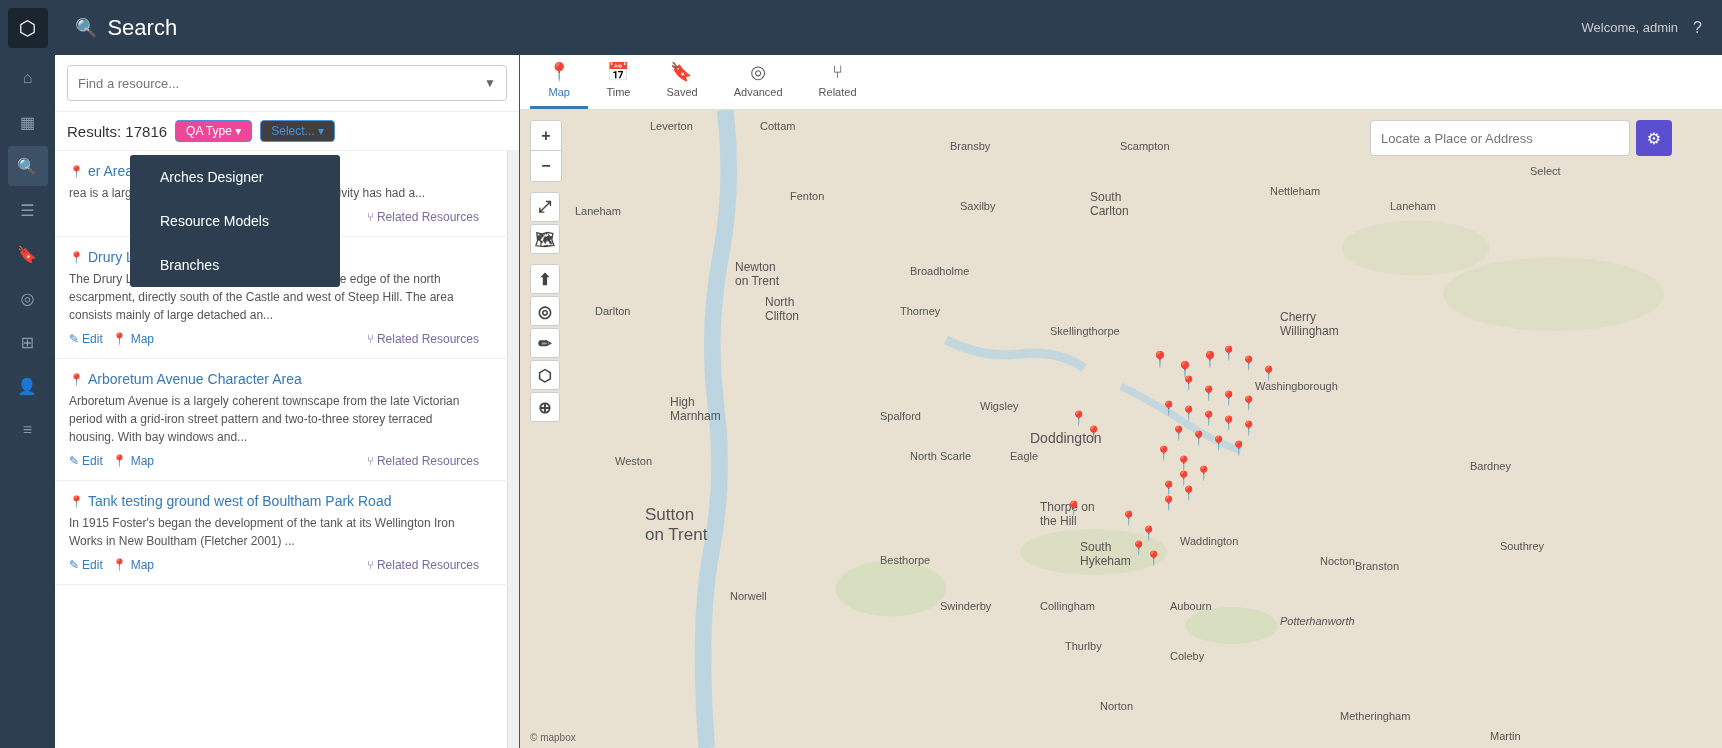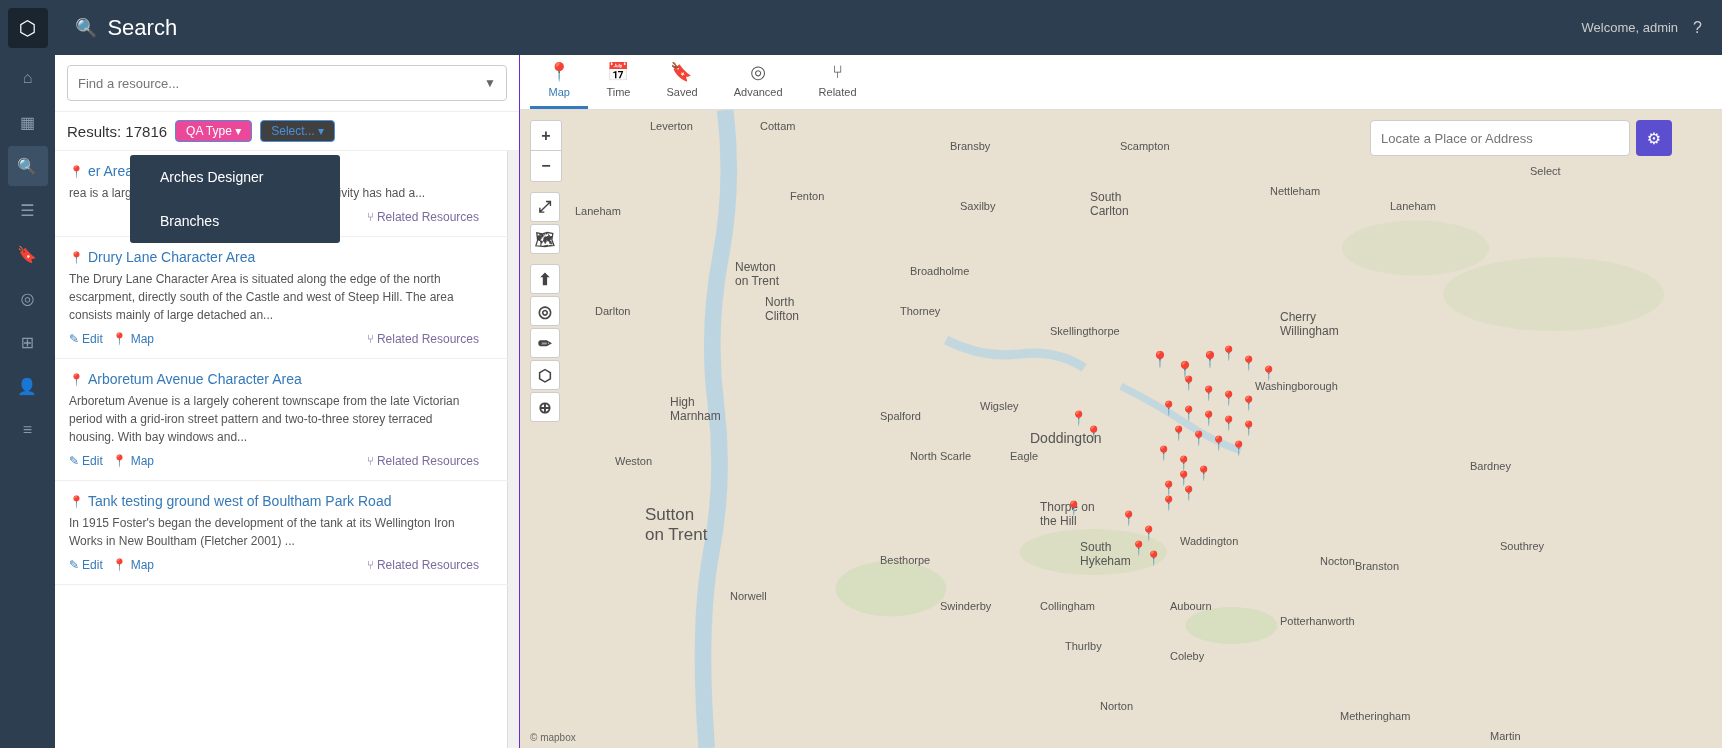--- a/index.html
+++ b/index.html
@@ -391,21 +391,21 @@
       <span style="position:absolute;top:390px;left:520px;font-size:12px;color:#555;">Thorpe on<br>the Hill</span>
       <span style="position:absolute;top:430px;left:560px;font-size:12px;color:#555;">South<br>Hykeham</span>
       <span style="position:absolute;top:425px;left:660px;font-size:11px;color:#555;">Waddington</span>
       <span style="position:absolute;top:445px;left:800px;font-size:11px;color:#555;">Nocton</span>
       <span style="position:absolute;top:480px;left:210px;font-size:11px;color:#555;">Norwell</span>
       <span style="position:absolute;top:490px;left:420px;font-size:11px;color:#555;">Swinderby</span>
       <span style="position:absolute;top:490px;left:520px;font-size:11px;color:#555;">Collingham</span>
       <span style="position:absolute;top:490px;left:650px;font-size:11px;color:#555;">Aubourn</span>
       <span style="position:absolute;top:530px;left:545px;font-size:11px;color:#555;">Thurlby</span>
       <span style="position:absolute;top:540px;left:650px;font-size:11px;color:#555;">Coleby</span>
-      <span style="position:absolute;top:505px;left:760px;font-size:11px;color:#555;">Potterhanworth</span>
+      <span style="position:absolute;top:505px;left:760px;font-size:11px;color:#555;font-style:italic;">Potterhanworth</span>
       <span style="position:absolute;top:450px;left:835px;font-size:11px;color:#555;">Branston</span>
       <span style="position:absolute;top:350px;left:950px;font-size:11px;color:#555;">Bardney</span>
       <span style="position:absolute;top:430px;left:980px;font-size:11px;color:#555;">Southrey</span>
       <span style="position:absolute;top:55px;left:1010px;font-size:11px;color:#555;">Select</span>
       <span style="position:absolute;top:90px;left:870px;font-size:11px;color:#555;">Laneham</span>
       <span style="position:absolute;top:590px;left:580px;font-size:11px;color:#555;">Norton</span>
       <span style="position:absolute;top:600px;left:820px;font-size:11px;color:#555;">Metheringham</span>
       <span style="position:absolute;top:620px;left:970px;font-size:11px;color:#555;">Martin</span>
     </div>
 
@@ -469,16 +469,17 @@
         <span>⚙</span>
       </div>
     </div>
 
     <div class="map-attribution">© mapbox</div>
 
   </div>
 
   <div class="dropdown-menu">
     <div class="dropdown-item">Arches Designer</div>
+    <div class="dropdown-item">Resource Models</div>
     <div class="dropdown-item">Branches</div>
   </div>
 
 </div>
 
 </body></html>

